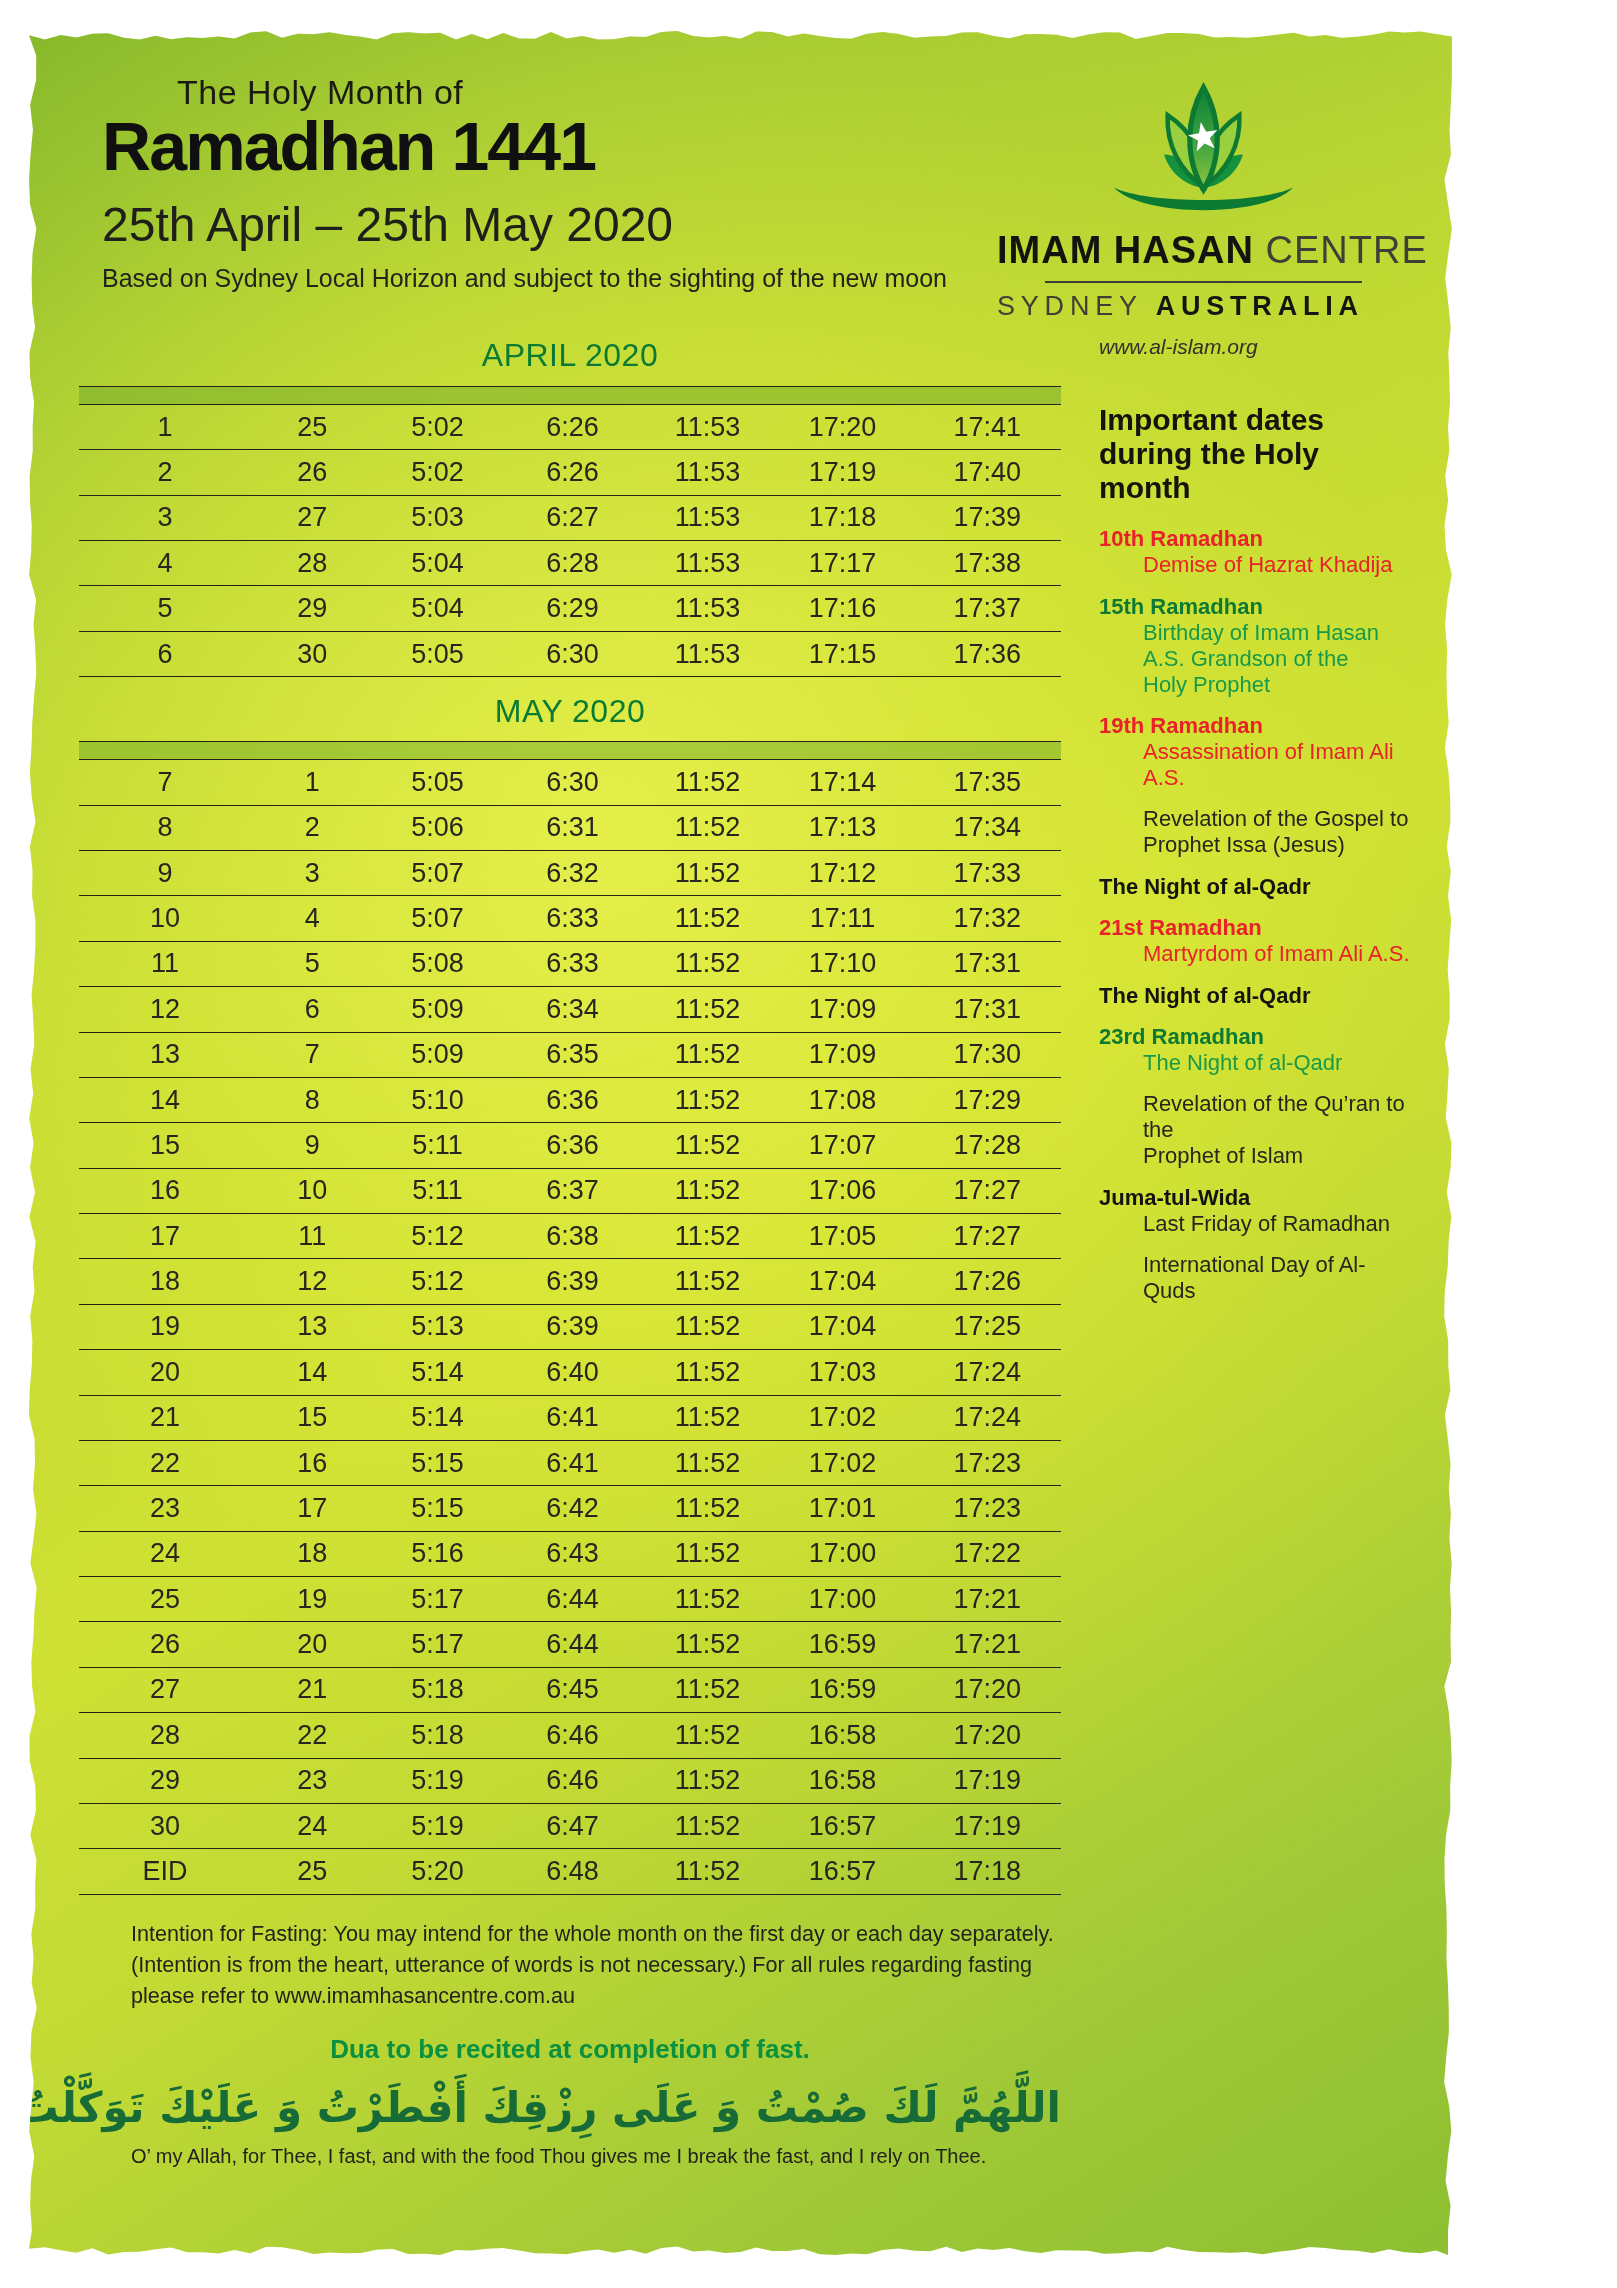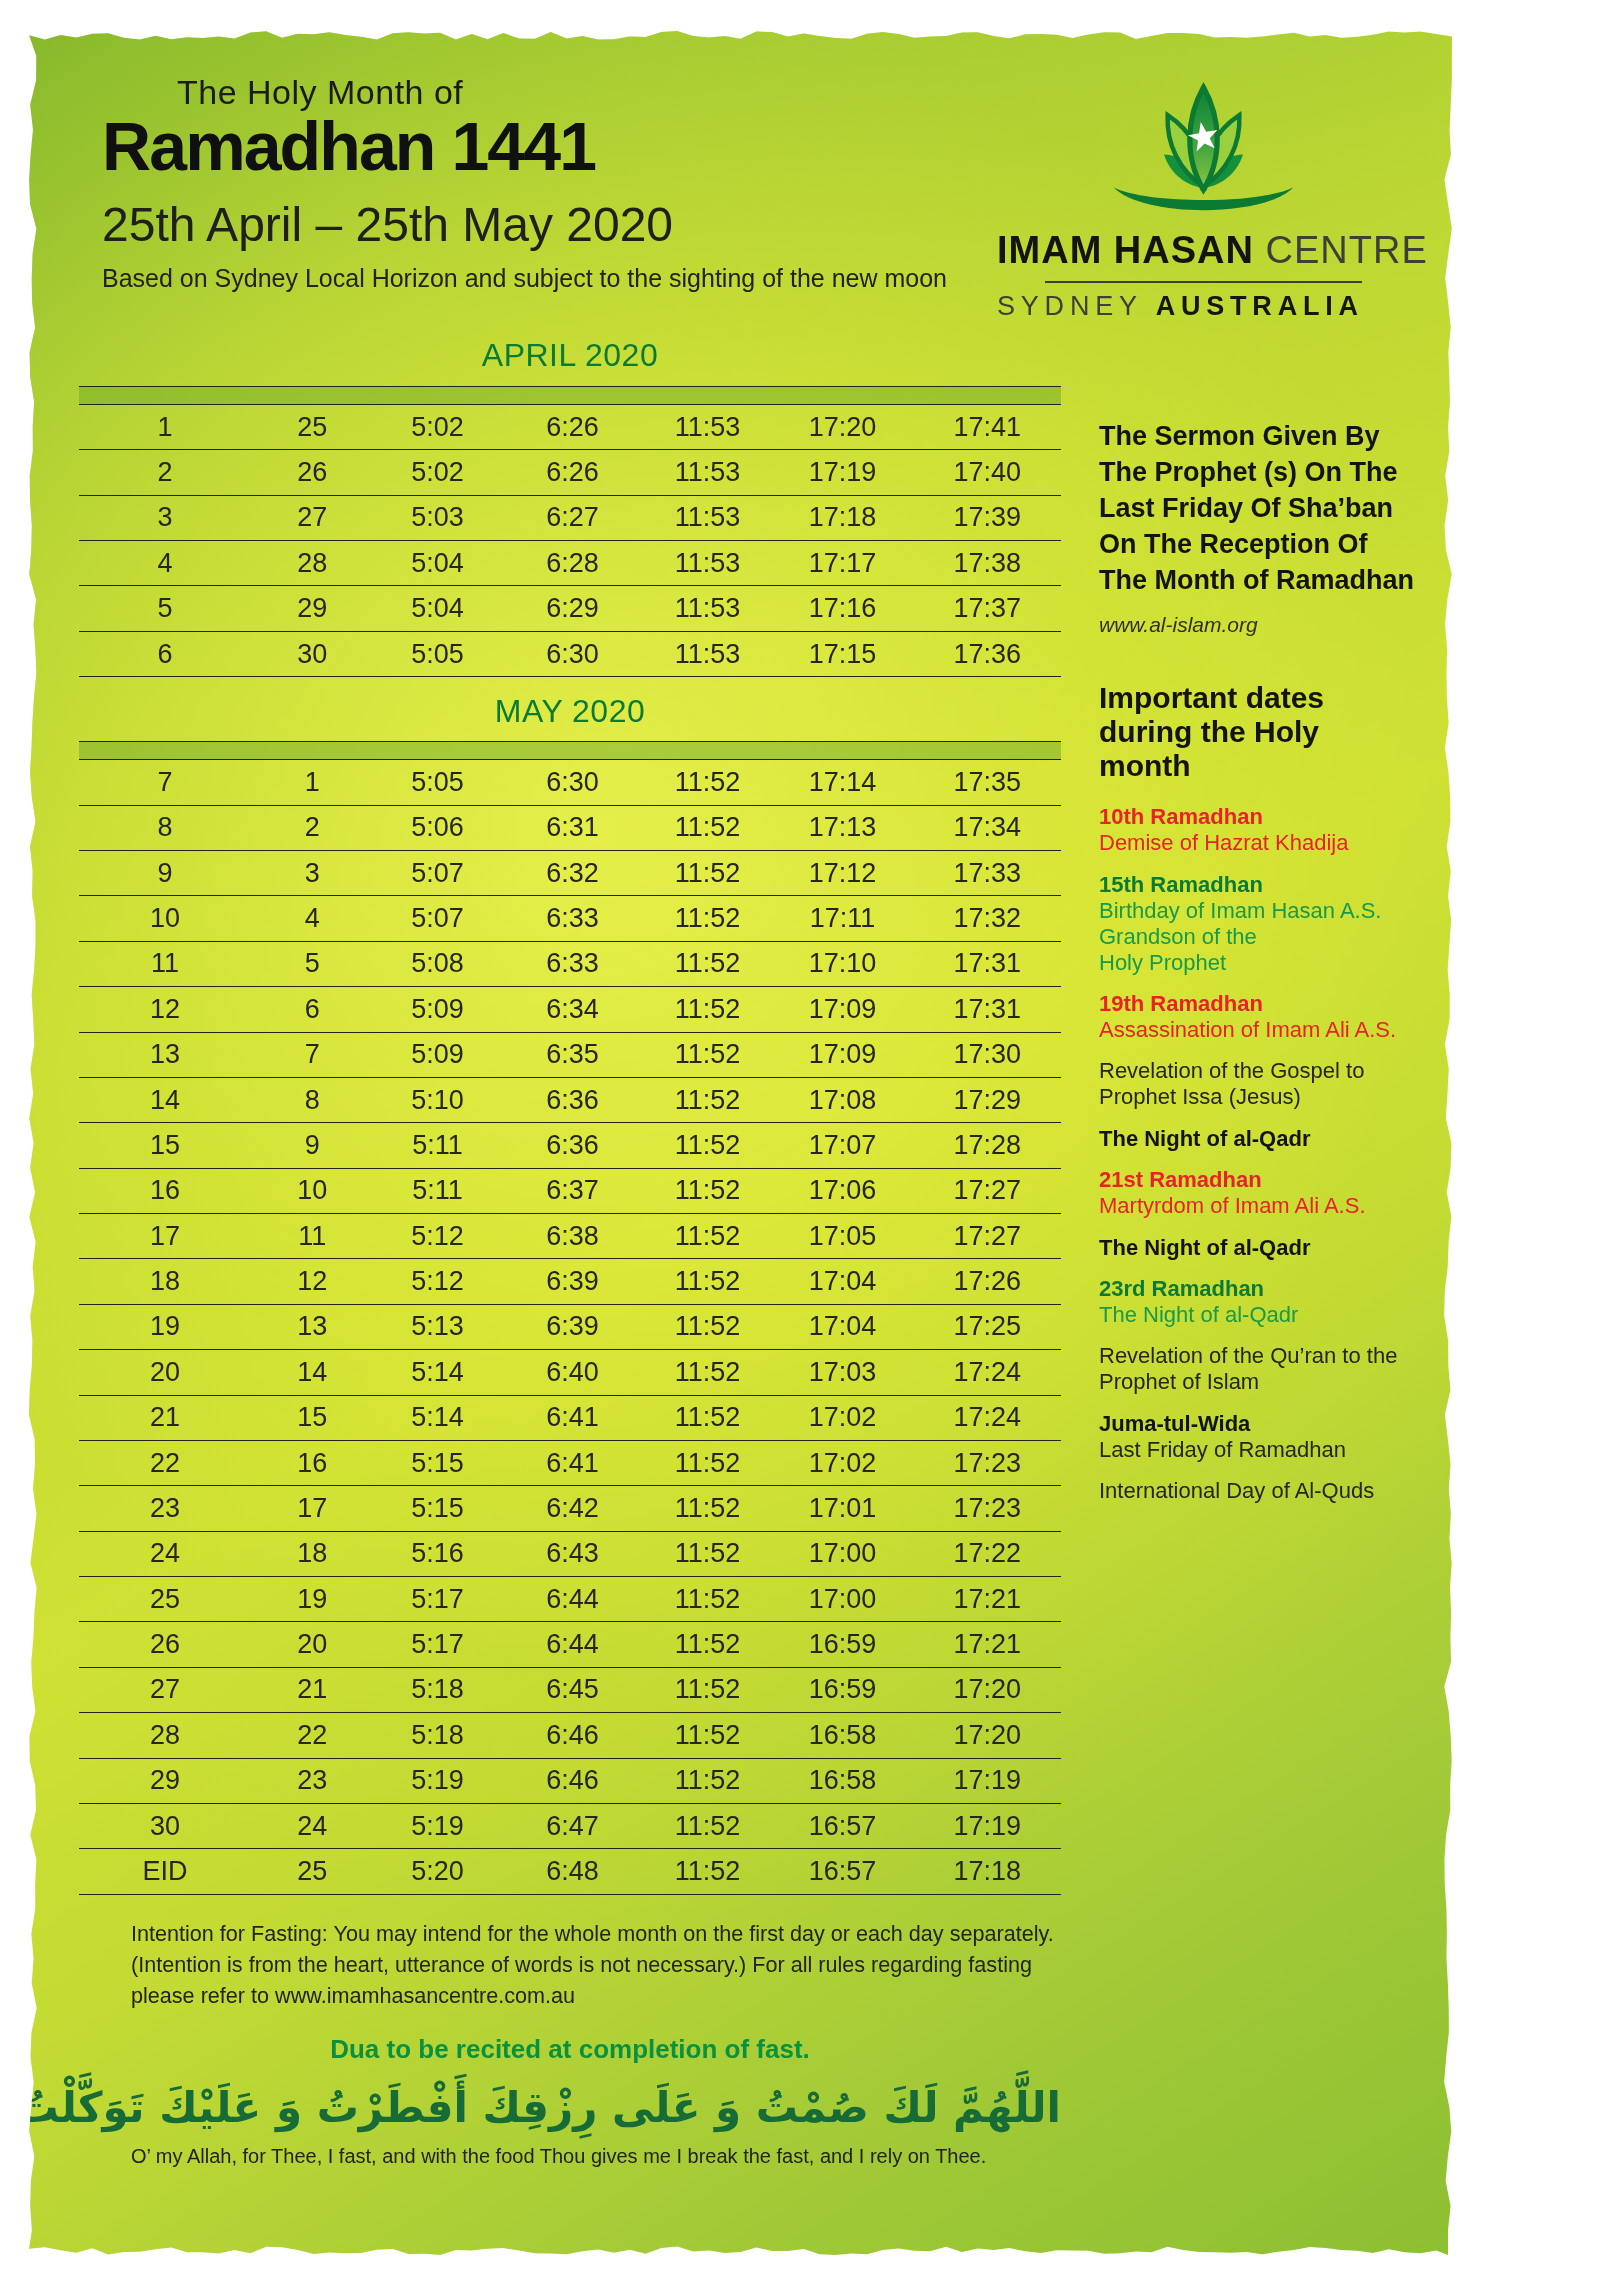--- a/index.html
+++ b/index.html
@@ -44,21 +44,21 @@
   .arabic{font-size:42px;font-weight:bold;color:#176b37;direction:rtl;
           white-space:nowrap;line-height:1.6;margin:9.6px 0 0;font-family:"DejaVu Sans",sans-serif;}
   .translation{font-size:20px;color:#23231b;margin:3.8px 0 0 52px;white-space:nowrap;}
   
   .sermon-title{font-size:27px;line-height:36px;font-weight:bold;color:#14140e;margin:96px 0 15.4px;}
   .sermon-par{font-size:21.6px;line-height:30px;color:#26261e;margin:0 0 13.4px;}
   .sermon-source{font-size:21px;font-style:italic;color:#30302a;margin:0;}
   .dates-heading{font-size:30px;font-weight:bold;color:#14140e;margin:44px 0 21px;}
   .date-item{margin:0 0 15.4px;font-size:22px;line-height:26px;}
   .date-title{font-weight:bold;}
-  .date-desc{white-space:pre-line;}
+  .date-desc{white-space:pre-line;margin-left:44px;}
   .c-red  .date-title,.c-red .date-desc{color:#e9212a;}
   .c-green .date-title{color:#0c7a34;} .c-green .date-desc{color:#189a4b;}
   .c-dark .date-title{color:#14140e;} .c-dark .date-desc{color:#26261e;}
 </style>
 </head>
 <body>
 
 <div class="page">
   <div class="poster" style="clip-path: polygon(0% 0.19%, 1.11% 0.38%, 2.22% 0.18%, 3.33% 0.29%, 4.44% 0.12%, 5.56% 0.1%, 6.67% 0.3%, 7.78% 0.38%, 8.89% 0.21%, 10% 0.37%, 11.11% 0.28%, 12.22% 0.31%, 13.33% 0.25%, 14.44% 0.34%, 15.56% 0.07%, 16.67% 0.01%, 17.78% 0.3%, 18.89% 0.12%, 20% 0.15%, 21.11% 0.06%, 22.22% 0.18%, 23.33% 0.26%, 24.44% 0.38%, 25.56% 0.1%, 26.67% 0.06%, 27.78% 0.11%, 28.89% 0.08%, 30% 0.38%, 31.11% 0.14%, 32.22% 0.37%, 33.33% 0.09%, 34.44% 0.34%, 35.56% 0.35%, 36.67% 0.05%, 37.78% 0.34%, 38.89% 0.22%, 40% 0.38%, 41.11% 0.37%, 42.22% 0.25%, 43.33% 0.27%, 44.44% 0.05%, 45.56% 0%, 46.67% 0.23%, 47.78% 0.29%, 48.89% 0.22%, 50% 0.35%, 51.11% 0.02%, 52.22% 0.05%, 53.33% 0.25%, 54.44% 0.11%, 55.56% 0.22%, 56.67% 0.31%, 57.78% 0.35%, 58.89% 0.12%, 60% 0.05%, 61.11% 0.14%, 62.22% 0.3%, 63.33% 0.25%, 64.44% 0.23%, 65.56% 0.07%, 66.67% 0.06%, 67.78% 0.23%, 68.89% 0.33%, 70% 0.15%, 71.11% 0.13%, 72.22% 0.17%, 73.33% 0.31%, 74.44% 0.16%, 75.56% 0.06%, 76.67% 0.07%, 77.78% 0.36%, 78.89% 0.23%, 80% 0.09%, 81.11% 0.09%, 82.22% 0.14%, 83.33% 0.29%, 84.44% 0.27%, 85.56% 0.3%, 86.67% 0.25%, 87.78% 0.16%, 88.89% 0.08%, 90% 0.25%, 91.11% 0.18%, 92.22% 0.3%, 93.33% 0.26%, 94.44% 0.17%, 95.56% 0.02%, 96.67% 0.07%, 97.78% 0.02%, 98.89% 0.14%, 100% 0.25%, 99.99% 1.11%, 99.99% 2.22%, 99.91% 3.33%, 99.83% 4.44%, 99.92% 5.56%, 99.47% 6.67%, 99.72% 7.78%, 99.99% 8.89%, 99.74% 10%, 99.52% 11.11%, 99.73% 12.22%, 99.91% 13.33%, 99.74% 14.44%, 99.81% 15.56%, 99.86% 16.67%, 99.72% 17.78%, 99.81% 18.89%, 99.52% 20%, 99.73% 21.11%, 99.47% 22.22%, 99.57% 23.33%, 99.98% 24.44%, 99.67% 25.56%, 99.51% 26.67%, 99.65% 27.78%, 99.61% 28.89%, 99.64% 30%, 99.76% 31.11%, 99.5% 32.22%, 99.75% 33.33%, 99.87% 34.44%, 99.88% 35.56%, 99.63% 36.67%, 99.91% 37.78%, 99.72% 38.89%, 99.94% 40%, 99.81% 41.11%, 99.69% 42.22%, 99.84% 43.33%, 99.83% 44.44%, 99.5% 45.56%, 99.77% 46.67%, 99.68% 47.78%, 99.56% 48.89%, 99.96% 50%, 99.9% 51.11%, 99.63% 52.22%, 99.95% 53.33%, 99.76% 54.44%, 99.7% 55.56%, 99.49% 56.67%, 99.45% 57.78%, 99.73% 58.89%, 99.74% 60%, 99.89% 61.11%, 99.5% 62.22%, 99.71% 63.33%, 99.9% 64.44%, 99.78% 65.56%, 99.92% 66.67%, 99.82% 67.78%, 99.98% 68.89%, 99.86% 70%, 99.94% 71.11%, 99.89% 72.22%, 99.93% 73.33%, 99.46% 74.44%, 99.77% 75.56%, 99.91% 76.67%, 99.98% 77.78%, 99.87% 78.89%, 99.88% 80%, 99.58% 81.11%, 99.47% 82.22%, 99.49% 83.33%, 99.61% 84.44%, 99.64% 85.56%, 99.61% 86.67%, 99.71% 87.78%, 99.77% 88.89%, 99.78% 90%, 99.59% 91.11%, 99.45% 92.22%, 99.81% 93.33%, 99.95% 94.44%, 99.71% 95.56%, 99.55% 96.67%, 99.9% 97.78%, 99.72% 98.89%, 99.72% 100%, 98.89% 99.8%, 97.78% 99.92%, 96.67% 99.88%, 95.56% 99.74%, 94.44% 99.91%, 93.33% 99.81%, 92.22% 99.77%, 91.11% 99.69%, 90% 99.64%, 88.89% 99.77%, 87.78% 99.85%, 86.67% 99.97%, 85.56% 99.86%, 84.44% 99.9%, 83.33% 99.88%, 82.22% 99.86%, 81.11% 99.77%, 80% 99.63%, 78.89% 99.88%, 77.78% 99.84%, 76.67% 99.92%, 75.56% 99.94%, 74.44% 99.81%, 73.33% 99.8%, 72.22% 99.79%, 71.11% 99.91%, 70% 99.83%, 68.89% 99.69%, 67.78% 99.78%, 66.67% 99.71%, 65.56% 99.86%, 64.44% 99.63%, 63.33% 99.83%, 62.22% 99.81%, 61.11% 99.71%, 60% 99.77%, 58.89% 99.97%, 57.78% 99.93%, 56.67% 100%, 55.56% 99.97%, 54.44% 99.73%, 53.33% 99.82%, 52.22% 99.82%, 51.11% 99.66%, 50% 99.87%, 48.89% 99.91%, 47.78% 99.8%, 46.67% 99.84%, 45.56% 99.62%, 44.44% 99.68%, 43.33% 99.94%, 42.22% 99.76%, 41.11% 99.9%, 40% 99.75%, 38.89% 99.83%, 37.78% 99.97%, 36.67% 99.93%, 35.56% 99.92%, 34.44% 99.8%, 33.33% 99.69%, 32.22% 99.72%, 31.11% 99.8%, 30% 99.78%, 28.89% 100%, 27.78% 99.94%, 26.67% 99.95%, 25.56% 99.73%, 24.44% 99.76%, 23.33% 99.91%, 22.22% 99.92%, 21.11% 99.89%, 20% 99.96%, 18.89% 99.78%, 17.78% 99.65%, 16.67% 99.63%, 15.56% 99.92%, 14.44% 99.77%, 13.33% 99.93%, 12.22% 99.88%, 11.11% 99.88%, 10% 99.66%, 8.89% 99.74%, 7.78% 99.85%, 6.67% 99.87%, 5.56% 99.98%, 4.44% 99.7%, 3.33% 99.9%, 2.22% 99.79%, 1.11% 99.65%, 0% 99.72%, 0.2% 98.89%, 0.08% 97.78%, 0.13% 96.67%, 0.37% 95.56%, 0.01% 94.44%, 0.16% 93.33%, 0.33% 92.22%, 0.1% 91.11%, 0.17% 90%, 0.54% 88.89%, 0.19% 87.78%, 0.32% 86.67%, 0.16% 85.56%, 0.44% 84.44%, 0.43% 83.33%, 0.52% 82.22%, 0.09% 81.11%, 0.49% 80%, 0.44% 78.89%, 0.05% 77.78%, 0.03% 76.67%, 0.45% 75.56%, 0.22% 74.44%, 0.16% 73.33%, 0.31% 72.22%, 0.38% 71.11%, 0.54% 70%, 0.1% 68.89%, 0.32% 67.78%, 0.53% 66.67%, 0.28% 65.56%, 0.42% 64.44%, 0.4% 63.33%, 0% 62.22%, 0.05% 61.11%, 0.2% 60%, 0.24% 58.89%, 0.09% 57.78%, 0.39% 56.67%, 0.26% 55.56%, 0.47% 54.44%, 0.03% 53.33%, 0.43% 52.22%, 0.08% 51.11%, 0.33% 50%, 0.02% 48.89%, 0.3% 47.78%, 0.11% 46.67%, 0.38% 45.56%, 0.3% 44.44%, 0.19% 43.33%, 0.36% 42.22%, 0.46% 41.11%, 0.46% 40%, 0.22% 38.89%, 0.26% 37.78%, 0.07% 36.67%, 0.46% 35.56%, 0.2% 34.44%, 0.07% 33.33%, 0.18% 32.22%, 0.24% 31.11%, 0.35% 30%, 0.52% 28.89%, 0.45% 27.78%, 0.32% 26.67%, 0.5% 25.56%, 0.02% 24.44%, 0.16% 23.33%, 0.2% 22.22%, 0.07% 21.11%, 0.05% 20%, 0.27% 18.89%, 0.26% 17.78%, 0.36% 16.67%, 0.08% 15.56%, 0.04% 14.44%, 0.43% 13.33%, 0.22% 12.22%, 0.19% 11.11%, 0.25% 10%, 0.52% 8.89%, 0.07% 7.78%, 0.01% 6.67%, 0.11% 5.56%, 0.28% 4.44%, 0.08% 3.33%, 0.5% 2.22%, 0.51% 1.11%);">
 
@@ -435,21 +435,20 @@
 
 
         <p class="intention">Intention for Fasting: You may intend for the whole month on the first day or each day separately. (Intention is from the heart, utterance of words is not necessary.) For all rules regarding fasting please refer to www.imamhasancentre.com.au</p>
         <div class="dua-heading">Dua to be recited at completion of fast.</div>
         <div class="arabic">اللَّهُمَّ لَكَ صُمْتُ وَ عَلَى رِزْقِكَ أَفْطَرْتُ وَ عَلَيْكَ تَوَكَّلْتُ</div>
         <div class="translation">O’ my Allah, for Thee, I fast, and with the food Thou gives me I break the fast, and I rely on Thee.</div>
 
       </div>
 
       <div class="col-right">
-        <h2 class="sermon-title">The Sermon Given By The Prophet (s) On The Last Friday Of Sha’ban On The Reception Of The Month of Ramadhan</h2>
         <div>
             <p class="sermon-par"></p>
             <p class="sermon-par"></p>
             <p class="sermon-par"></p>
             <p class="sermon-par"></p>
           </div>
         <p class="sermon-source">www.al-islam.org</p>
 
         <h2 class="dates-heading">Important dates during the Holy month</h2>
         <div>

